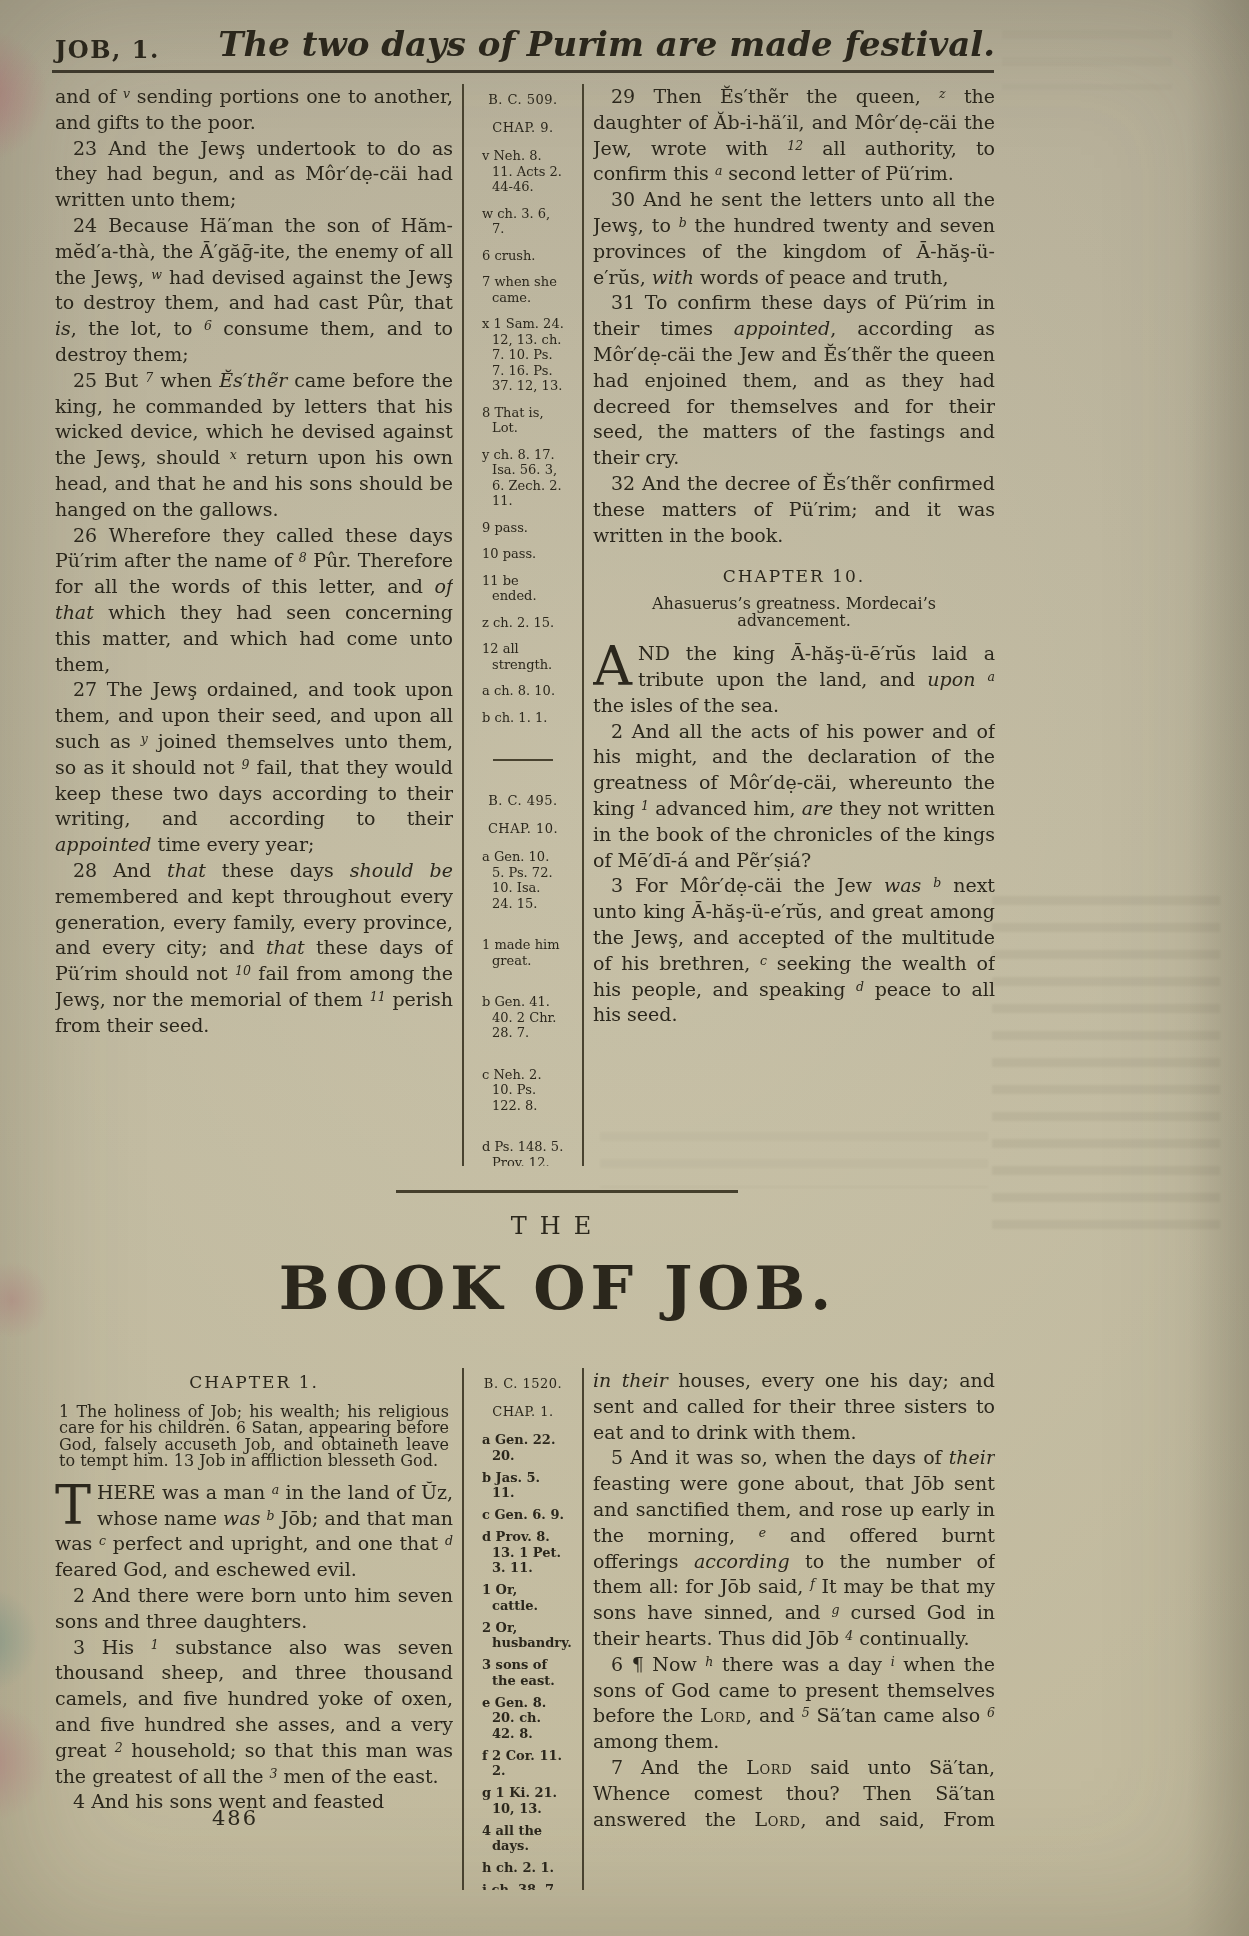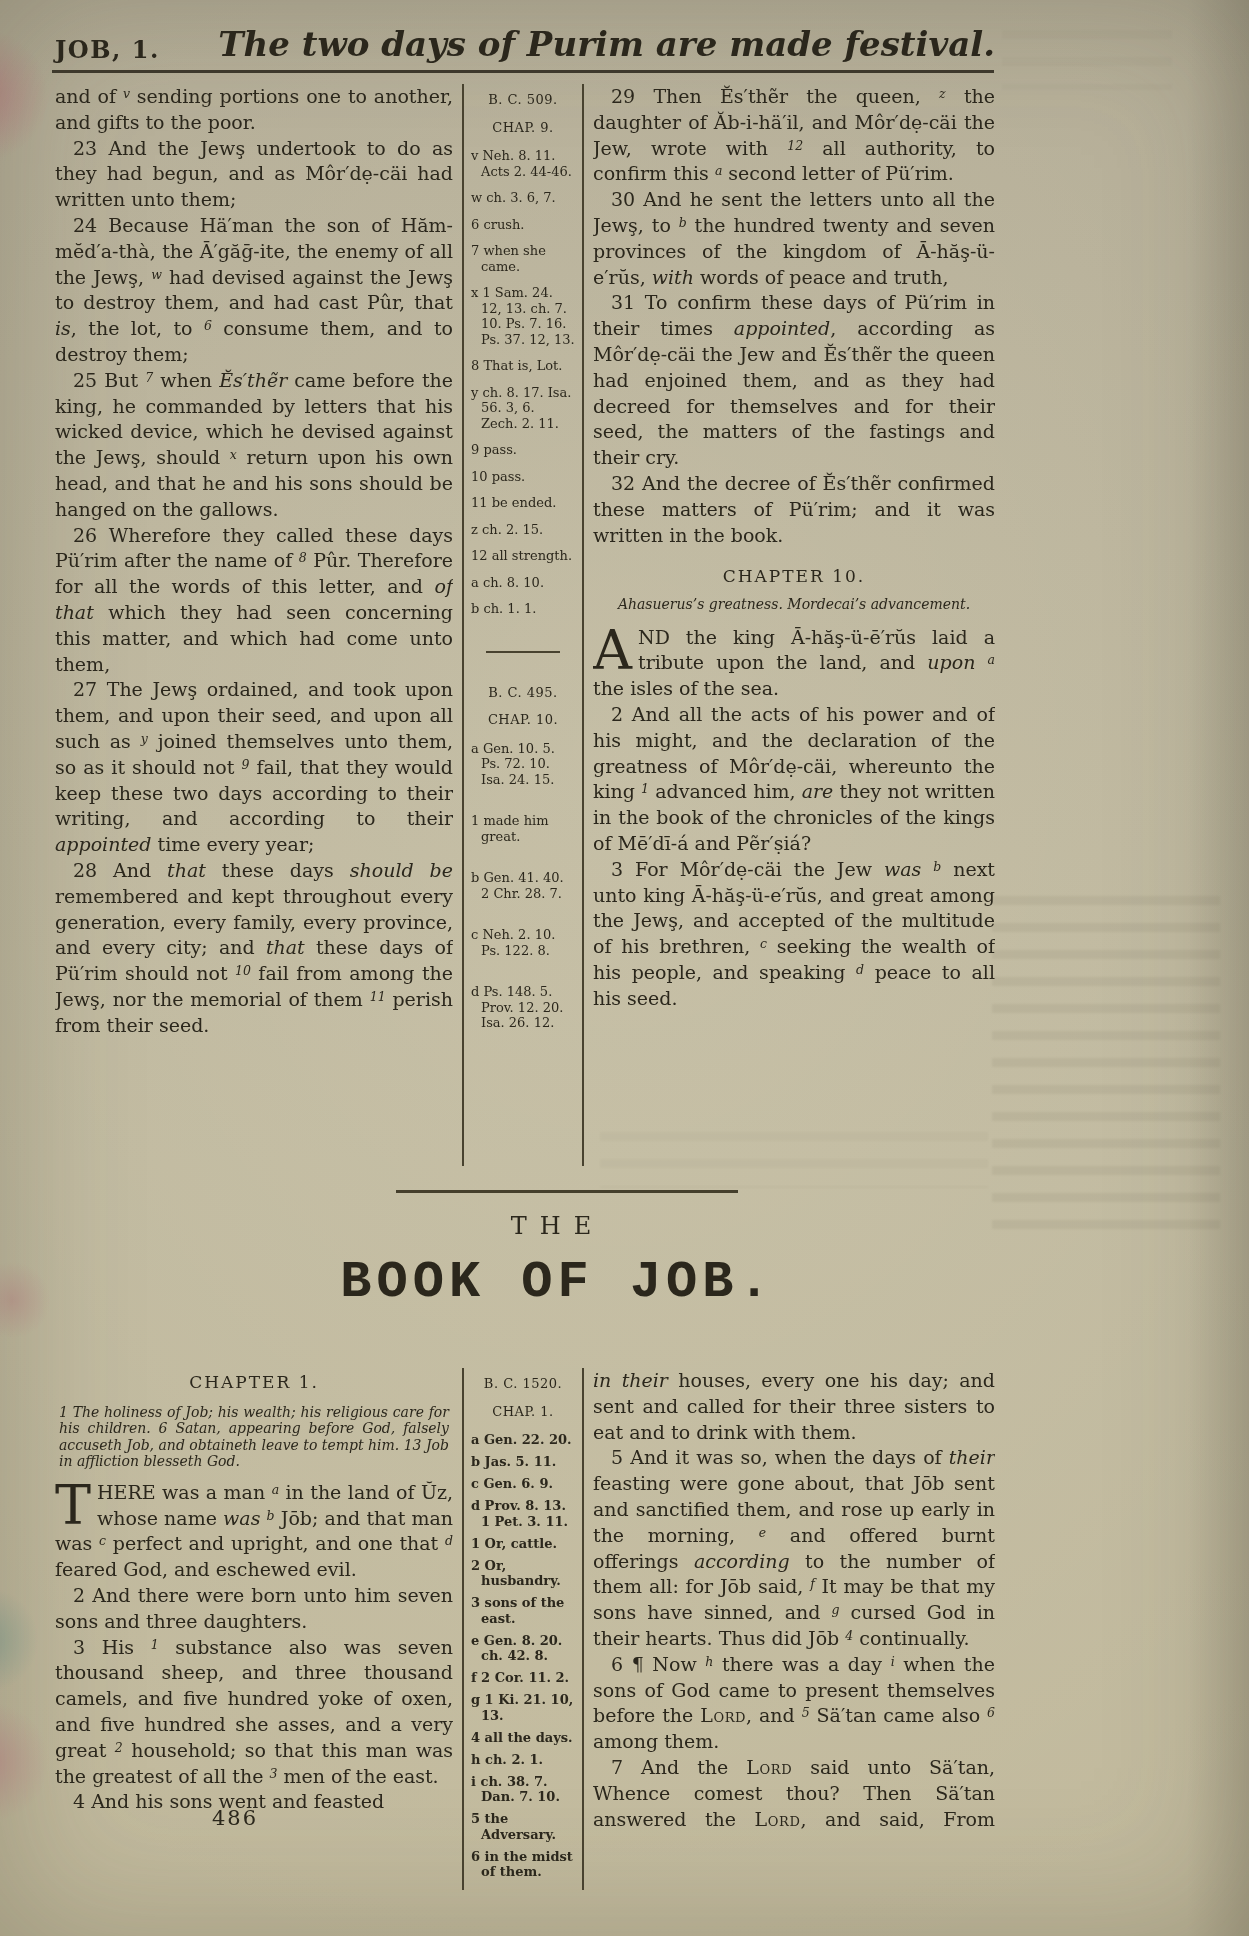--- a/index.html
+++ b/index.html
@@ -32,46 +32,46 @@
   .text-col{ width:398px; overflow:hidden; text-align:justify;
     font-size:19px; line-height:25.8px; }
   .text-col.right{ flex:1; }
   .verse{ text-indent:18px; hyphens:auto; }
   .verse.cont{ text-indent:0; }
   .verse.dropv{ text-indent:0; }
   .verse.flush{ text-align-last:justify; }
 
   .ref-col{ width:122px; margin:0 9px; overflow:hidden;
     border-left:2px solid #48422f; border-right:2px solid #48422f;
-    padding:8px 7px 4px; font-size:13px; line-height:15.5px; }
+    padding:8px 18px 4px; font-size:13px; line-height:15.5px; }
   .ref-bc{ text-align:center; margin-bottom:12px; letter-spacing:.5px; }
   .ref-chap{ text-align:center; margin-bottom:13px; letter-spacing:.5px; }
   .ref-entry{ margin-bottom:11px; padding-left:10px; text-indent:-10px; }
   .ref-group.wide .ref-entry{ margin-bottom:26px; }
   .section-bottom .ref-entry{ margin-bottom:6.5px;font-weight:bold; }
   .ref-divider{ width:72%; height:2px; background:#48422f; margin:34px auto 32px; }
 
   .chapter-head{ text-align:center; font-size:17px; letter-spacing:2px;
     margin:16px 0 6px; text-indent:0; }
   .section-bottom .chapter-head{ margin:2px 0 8px; }
-  .chapter-summary{ font-style:italic; font-size:14px; line-height:16.5px;
+  .chapter-summary{ font-size:16px; line-height:16.5px;
     margin-bottom:12px; text-indent:0; }
   .chapter-summary.center{ text-align:center; }
   .chapter-summary.just{ text-align:justify; padding:0 4px; margin-bottom:10px; }
 
   .seg-s{ font-size:12.5px; font-style:italic; vertical-align:5px; line-height:0; }
   .seg-i{ font-style:italic; }
   .seg-c{ font-variant:small-caps; letter-spacing:.6px; }
   .seg-d{ float:left; font-size:54px; line-height:45px; padding:3px 6px 0 0; }
 
   .book-divider{ position:absolute; top:1190px; left:396px; width:342px; height:2.5px;
     background:#453f2c; }
   .book-title-block{ position:absolute; top:1212px; left:55px; width:1005px; text-align:center; }
   .title-the{ font-size:24px; letter-spacing:13px; margin-bottom:13px; }
-  .title-main{ font-size:52px; font-weight:bold; letter-spacing:5px;font-family:Liberation Mono, monospace; }
+  .title-main{ font-size:60px; font-weight:bold; letter-spacing:5px; }
 
   .page-number{ position:absolute; top:1806px; left:212px; font-size:21px; letter-spacing:2px; }
 
   .ghost{ position:absolute; opacity:.45; filter:blur(1.3px); pointer-events:none;
     background:repeating-linear-gradient(180deg, rgba(80,73,56,.17) 0 9px, rgba(80,73,56,0) 9px 27px); }
   .ghost-1{ left:992px; top:896px; width:228px; height:345px; }
   .ghost-2{ left:600px; top:1132px; width:388px; height:56px; opacity:.22; }
   .ghost-3{ left:1002px; top:30px; width:170px; height:60px; opacity:.2; }
 </style>
 </head>

